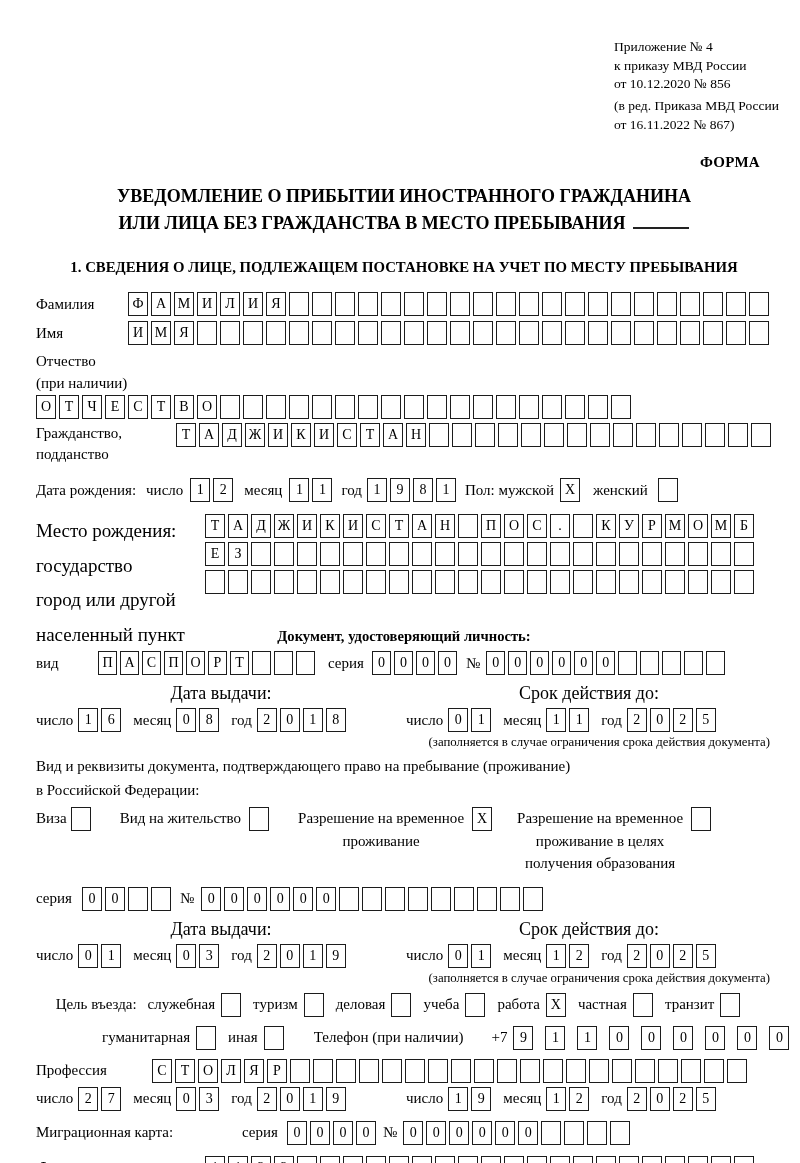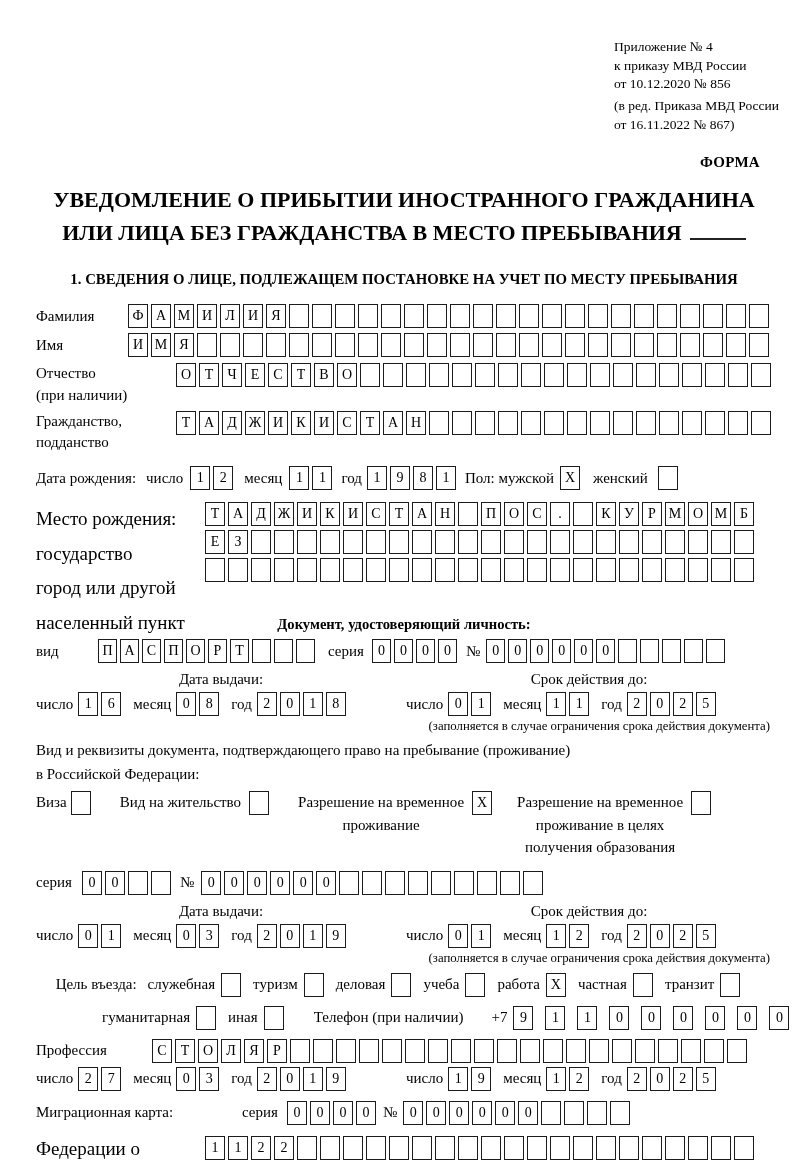--- a/index.html
+++ b/index.html
@@ -6,39 +6,39 @@
   .page{
     width:800px;height:1163px;background:#ffffff;color:#000;
     font-family:"Liberation Serif","DejaVu Serif",serif;
     box-sizing:border-box;padding:38px 28px 14px 36px;
     position:relative;overflow:hidden;
   }
   .hdr{margin-left:578px;font-size:13.5px;line-height:1.38;}
   .hdr div{white-space:nowrap;}
   .hdr .gap{margin-top:3px;}
   .forma{text-align:right;font-weight:bold;font-size:15px;margin:20px 12px 0 0;letter-spacing:.3px;}
-  .title{text-align:center;font-weight:bold;font-size:22px;line-height:1.5;margin-top:12px;}
+  .title{text-align:center;font-weight:bold;font-size:18px;line-height:1.5;margin-top:12px;}
   .blankline{display:inline-block;width:56px;border-bottom:2px solid #222;height:13px;margin-left:8px;}
   .sec{text-align:center;font-weight:bold;font-size:14.8px;margin-top:22px;}
   .frow{display:flex;align-items:center;}
   .top{align-items:flex-start;}
   .lbl{font-size:15px;flex:none;}
   .cells{display:flex;flex:none;}
   .cell{
     flex:none;box-sizing:border-box;width:20px;height:24px;margin-right:3px;
     border:1.6px solid #1c1c1c;display:inline-flex;align-items:center;justify-content:center;
     font-size:14px;font-family:"Liberation Serif","DejaVu Serif",serif;background:#fff;
   }
   .sm .cell{width:19px;margin-right:3px;}
   .note{font-size:12.8px;text-align:right;margin-top:3px;padding-right:2px;}
   .dochead{text-align:center;font-weight:bold;font-size:14.6px;margin-top:10px;}
   .vlabels{flex:none;font-size:19px;line-height:1.82;}
   .vrows{display:flex;flex-direction:column;}
   .vrows .cells{margin-bottom:4px;}
-  .twolab{display:flex;font-size:15px;margin-top:8px;}
+  .twolab{display:flex;font-size:18px;margin-top:8px;}
   .twolab div:first-child{width:370px;text-align:center;}
   .twolab div:last-child{flex:1;text-align:center;}
   .dates{display:flex;align-items:center;margin-top:4px;}
   .dates .half{display:flex;align-items:center;flex:none;}
   .dates .w{margin:0 5px 0 0;}
   .dates .cells{margin-right:9px;}
   .opt{display:flex;align-items:flex-start;}
   .optlines{text-align:center;font-size:15px;line-height:1.5;}
   .ckbox{margin-left:8px;}
   .purp span{margin-right:6px;}
@@ -129,21 +129,21 @@
         <span class="cell"></span>
         <span class="cell"></span>
         <span class="cell"></span>
         <span class="cell"></span>
         <span class="cell"></span>
         <span class="cell"></span>
         <span class="cell"></span>
       </span>
   </div>
 
-  <div class="frow top" style="margin-top:6px;">
+  <div class="frow top" style="margin-top:6px;flex-direction:column;">
     <span class="lbl" style="width:140px;line-height:1.45;">
       <span>Отчество</span><br>
       <span>(при наличии)</span>
     </span>
     <span class="cells">
         <span class="cell">О</span>
         <span class="cell">Т</span>
         <span class="cell">Ч</span>
         <span class="cell">Е</span>
         <span class="cell">С</span>

